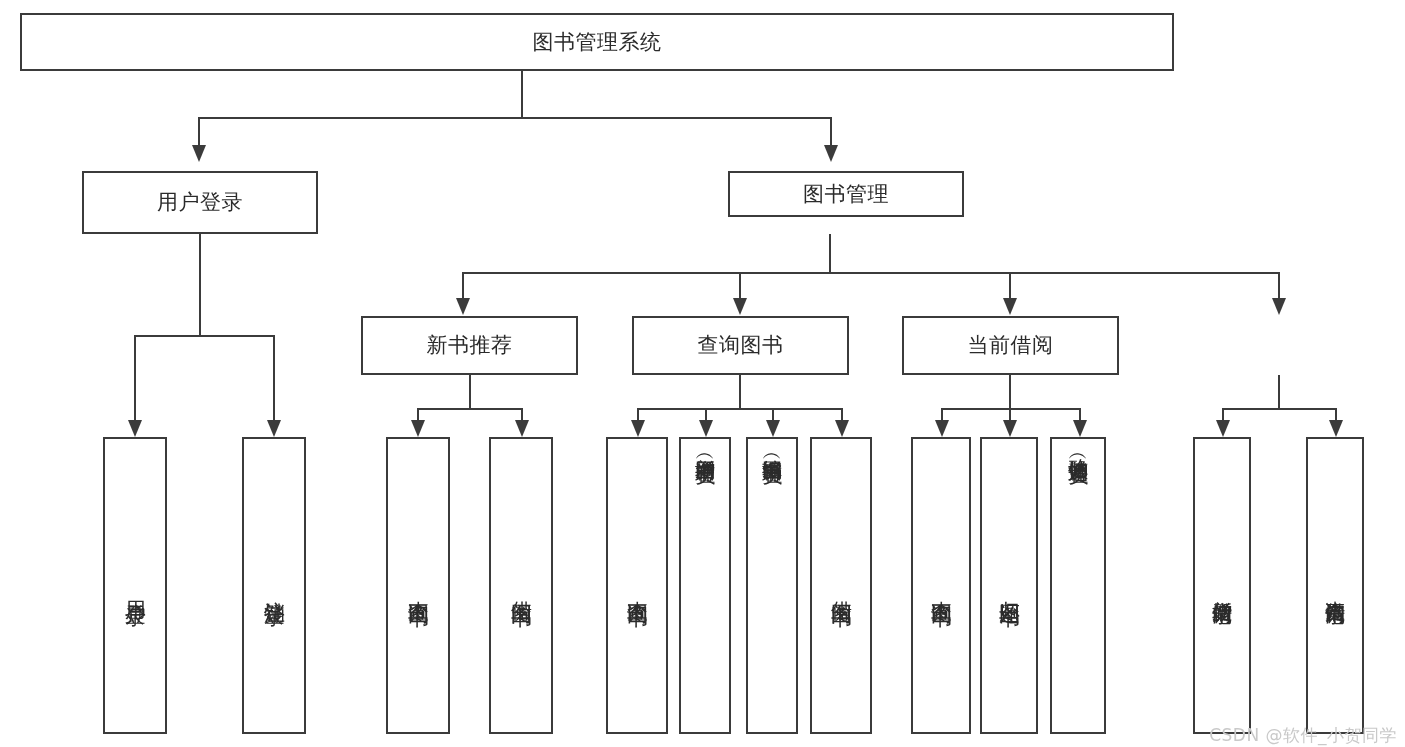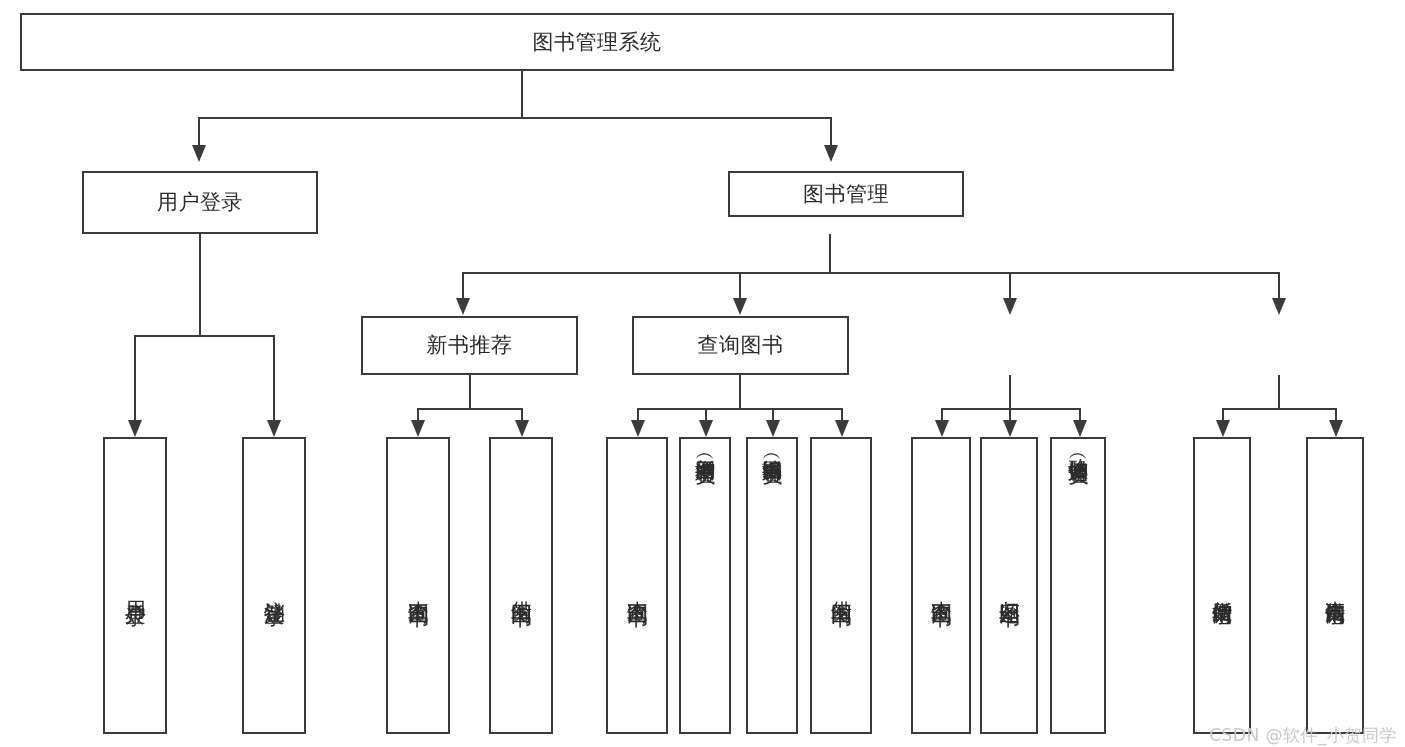--- a/index.html
+++ b/index.html
@@ -118,20 +118,23 @@
   <div class="arrow" style="left:1003px; top:298px;"></div>
   <div class="vline" style="left:1278px; top:272px; height:26px;"></div>
   <div class="arrow" style="left:1272px; top:298px;"></div>
 
   <div class="node" style="left:361px; top:316px; width:217px; height:59px;">
     <span class="label">新书推荐</span>
   </div>
   <div class="node" style="left:632px; top:316px; width:217px; height:59px;">
     <span class="label">查询图书</span>
   </div>
+  <div class="node" style="left:902px; top:316px; width:217px; height:59px;">
+    <span class="label">当前借阅</span>
+  </div>
 
   <div class="vline" style="left:469px; top:375px; height:34px;"></div>
   <div class="hline" style="left:417px; top:408px; width:105px;"></div>
   <div class="vline" style="left:417px; top:408px; height:12px;"></div>
   <div class="arrow" style="left:411px; top:420px;"></div>
   <div class="vline" style="left:521px; top:408px; height:12px;"></div>
   <div class="arrow" style="left:515px; top:420px;"></div>
 
   <div class="vline" style="left:739px; top:375px; height:34px;"></div>
   <div class="hline" style="left:637px; top:408px; width:205px;"></div>

